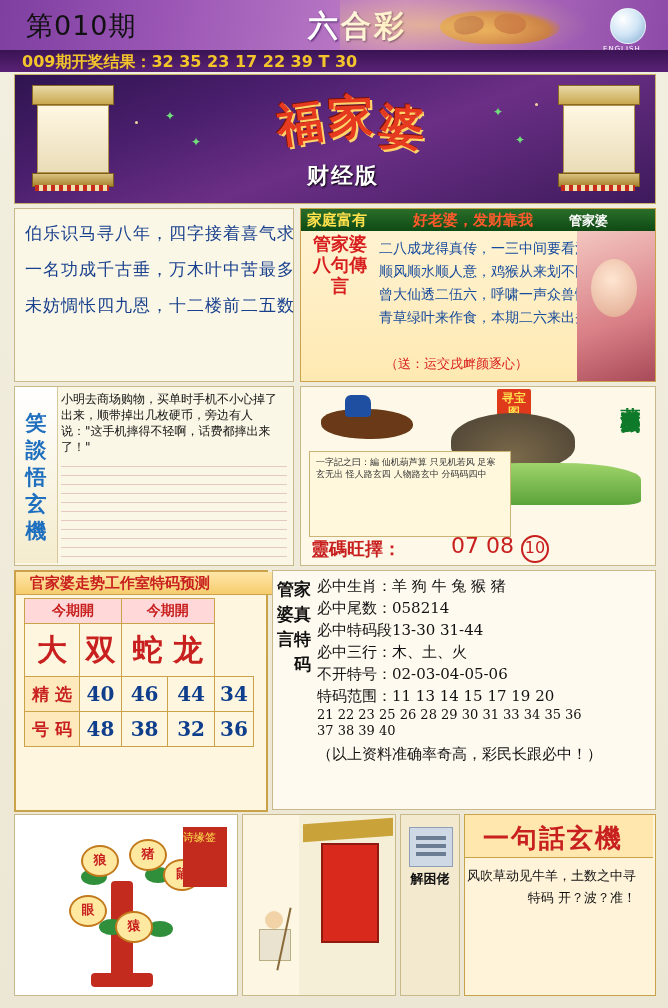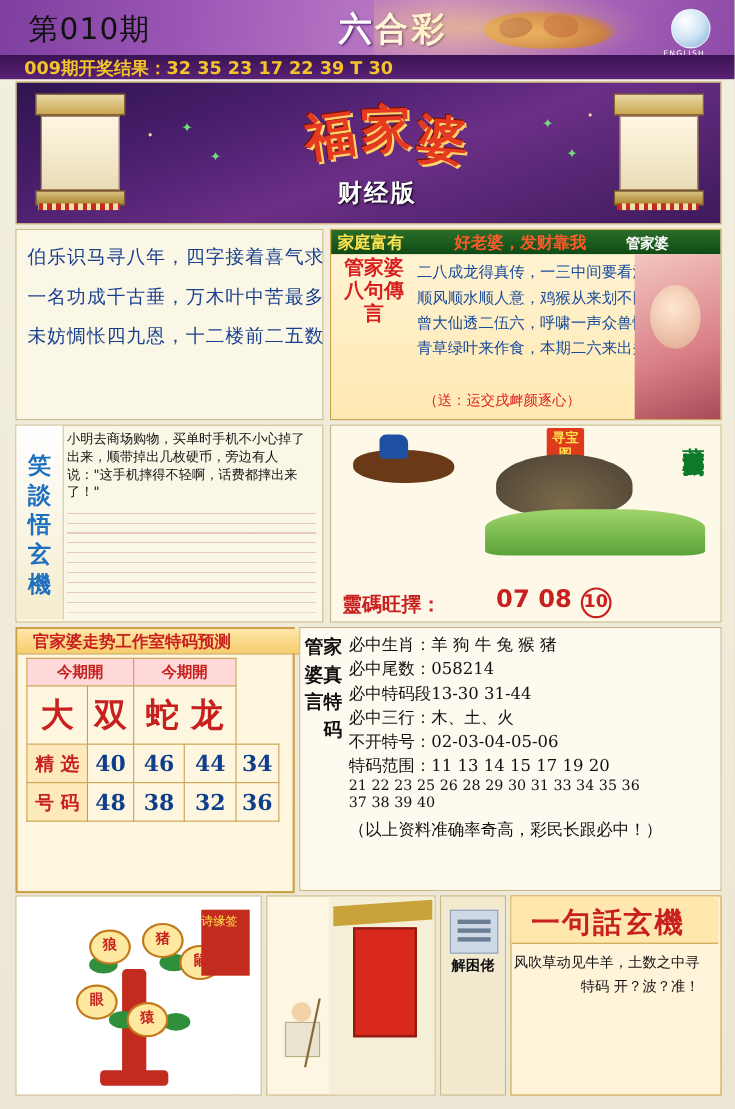--- a/index.html
+++ b/index.html
@@ -119,21 +119,21 @@
   .mapbox .hill{position:absolute;left:150px;top:26px;width:124px;height:56px;
           background:radial-gradient(ellipse at 50% 80%,#7b6a4a,#4a4033);border-radius:50% 50% 40% 40%;}
   .mapbox .grass{position:absolute;left:140px;top:76px;width:200px;height:42px;
           background:linear-gradient(#9fd46a,#5ba33a);border-radius:40% 40% 10% 10%;}
   .mapbox .scroll{position:absolute;left:8px;top:64px;width:200px;height:84px;
           background:#fff8dd;border:1px solid #cbb476;}
   .mapbox .scroll .lines{position:absolute;left:6px;top:4px;right:6px;bottom:4px;
           font-size:9px;color:#333;line-height:12px;}
   .mapbox .mcode{position:absolute;left:10px;top:150px;font-size:18px;font-weight:bold;color:#c81f1f;
           font-family:"DejaVu Serif",serif;}
-  .mapbox .nums{position:absolute;left:150px;top:146px;font-size:22px;font-weight:bold;color:#c81f1f;}
+  .mapbox .nums{position:absolute;left:150px;top:146px;font-size:22px;font-weight:normal;color:#c81f1f;}
   .mapbox .nums .o{display:inline-block;border:2px solid #c81f1f;border-radius:50%;width:24px;height:24px;
           line-height:22px;text-align:center;font-size:16px;}
 
   
   .predbox{position:absolute;left:14px;top:570px;width:250px;height:238px;
            background:#fff6e0;border:2px solid #c9a24a;}
   .predbox .hd{position:absolute;left:0;top:0;width:288px;height:22px;
            background:linear-gradient(#ffe6a8,#f6cd6e);border-bottom:1px solid #c9a24a;}
   .predbox .hd span{position:absolute;left:14px;top:2px;font-size:15px;font-weight:bold;color:#c81f1f;
            white-space:nowrap;}
@@ -282,20 +282,23 @@
 
   <div class="mapbox">
     <div class="jockey">
       <div class="h"></div>
         <div class="r"></div>
     </div>
     <div class="tag">寻宝图</div>
     <div class="title">藏寶玄機圖</div>
     <div class="hill"></div>
     <div class="grass"></div>
+    <div class="scroll">
+      <div class="lines">一字記之曰：編 仙机葫芦算 只见机若风 足寒玄无出 怪人路玄四 人物路玄中 分码码四中</div>
+    </div>
     <div class="mcode">靈碼旺擇：</div>
     <div class="nums">
       <span>07</span>
       <span>08</span>
       <span class="o">10</span>
     </div>
   </div>
 
   <div class="predbox">
     <div class="hd">

